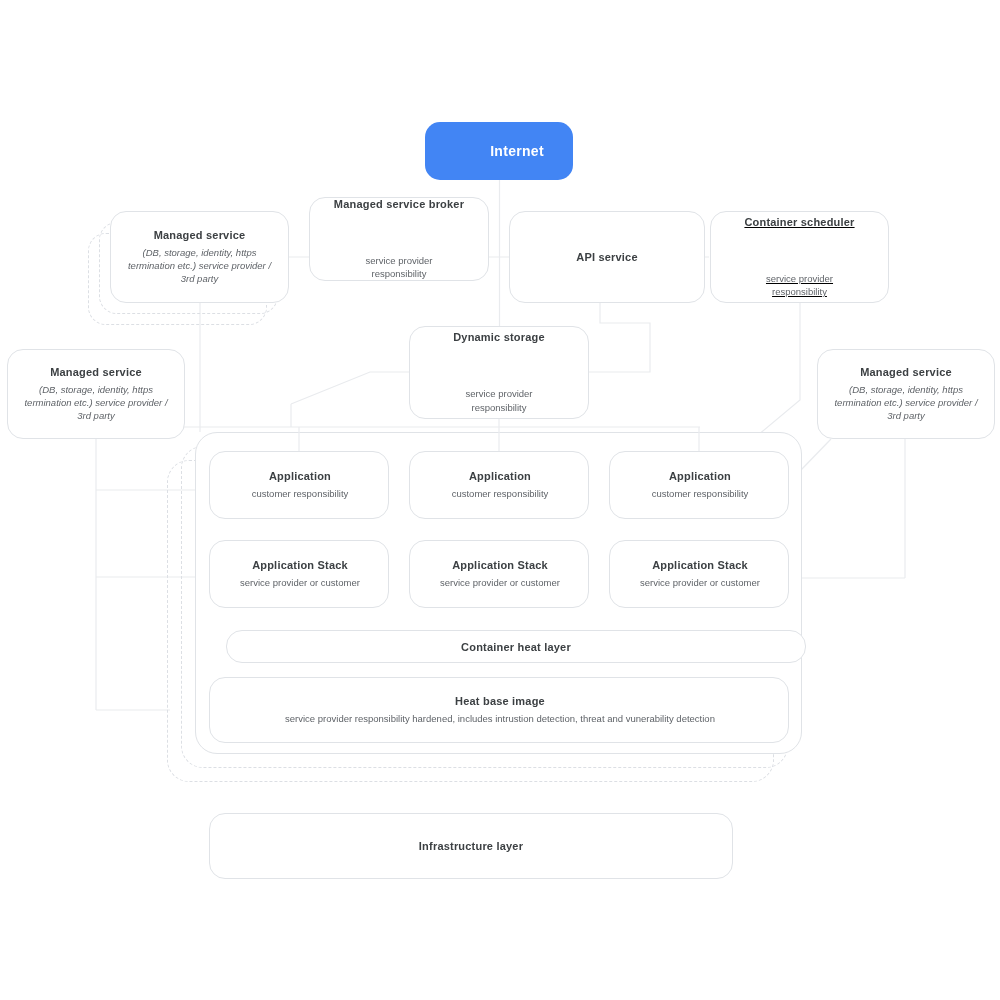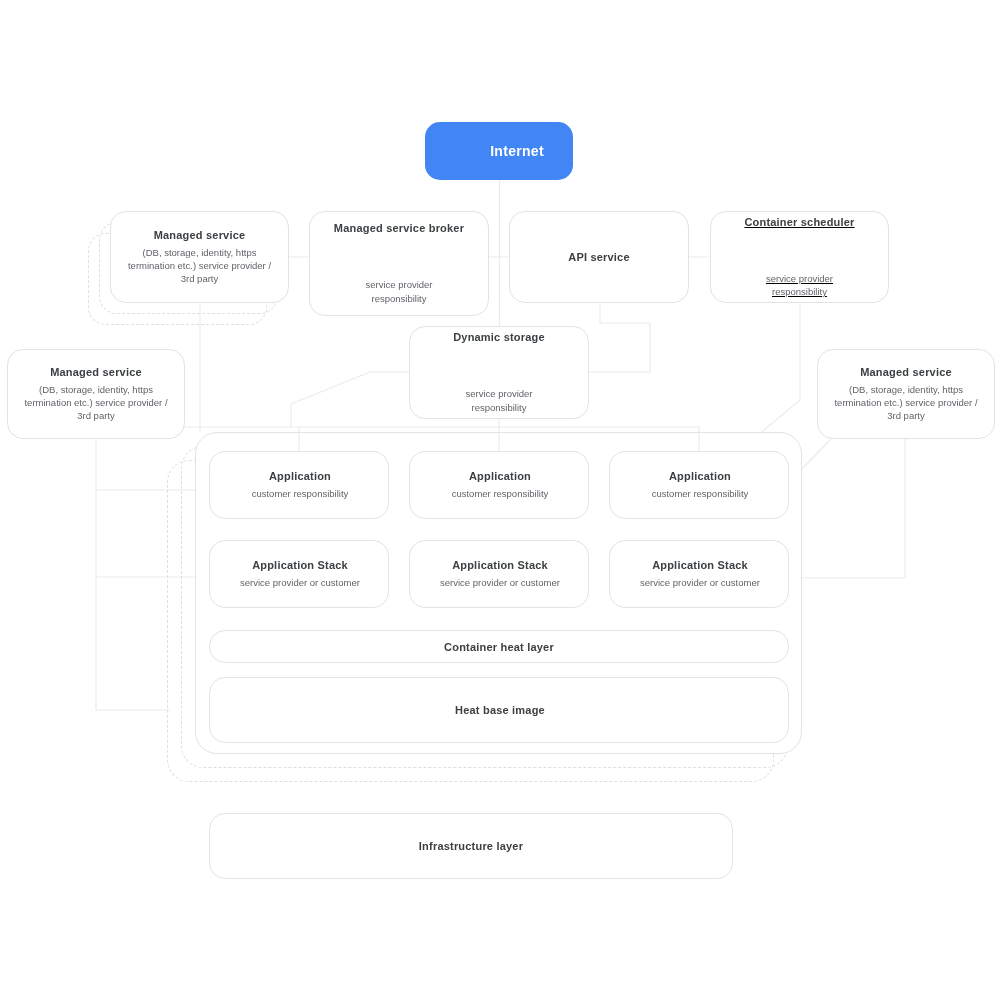--- a/index.html
+++ b/index.html
@@ -19,47 +19,47 @@
 
   .ghost { position:absolute; border:1.5px dashed var(--ghost-border); border-radius:18px; z-index:2; background:transparent; }
 
   .node { position:absolute; background:#ffffff; border:1.2px solid var(--box-border);
           border-radius:16px; z-index:3; display:flex; flex-direction:column;
           align-items:center; justify-content:center; text-align:center; padding:6px 12px; }
   .node.inner { z-index:5;padding-left:14px; }
   .node-title { font-size:11px; font-weight:bold; color:var(--title-text); letter-spacing:.2px; }
   .node-sub { font-size:9.5px; color:var(--subtitle-text); line-height:1.4; margin-top:5px; }
   .sub-narrow { max-width:118px;margin-top:44px; }
-  .sub-ms { max-width:158px; }
+  .sub-ms { max-width:158px;font-style:italic; }
   .sub-api { max-width:172px; }
 
   .internet { position:absolute; background:var(--internet-bg); border:none; border-radius:15px;
               z-index:3; display:flex; align-items:center; justify-content:center;padding-left:36px; }
   .internet .node-title { color:var(--internet-text); font-size:14px; letter-spacing:.3px; }
 
   #n-internet   { left:425px; top:122px; width:148px; height:58px; }
   #g-ms-top-1   { left:99px;  top:222px; width:179px; height:92px; }
   #g-ms-top-2   { left:88px;  top:233px; width:179px; height:92px; }
   #n-ms-top     { left:110px; top:211px; width:179px; height:92px; }
-  #n-broker     { left:309px; top:211px; width:180px; height:105px; }
-  #n-api        { left:509px; top:211px; width:180px; height:92px; }
+  #n-broker     { left:309px; top:197px; width:180px; height:84px; }
+  #n-api        { left:509px; top:211px; width:196px; height:92px; }
   #n-scheduler  { left:710px; top:211px; width:179px; height:92px;text-decoration:underline; }
   #n-dynrouting { left:409px; top:326px; width:180px; height:93px; }
   #n-ms-left    { left:7px;   top:349px; width:178px; height:90px; }
   #n-ms-right   { left:817px; top:349px; width:178px; height:90px; }
   #g-container-1{ left:181px; top:446px; width:607px; height:322px; border-radius:22px; }
   #g-container-2{ left:167px; top:460px; width:607px; height:322px; border-radius:22px; }
   #n-container  { left:195px; top:432px; width:607px; height:322px; border-radius:22px; }
   #n-app1   { left:209px; top:451px; width:180px; height:68px; }
   #n-app2   { left:409px; top:451px; width:180px; height:68px; }
   #n-app3   { left:609px; top:451px; width:180px; height:68px; }
   #n-stack1 { left:209px; top:540px; width:180px; height:68px; }
   #n-stack2 { left:409px; top:540px; width:180px; height:68px; }
   #n-stack3 { left:609px; top:540px; width:180px; height:68px; }
-  #n-heatlayer { left:209px; top:630px; width:580px; height:33px; padding:4px 12px; }
+  #n-heatlayer { left:226px; top:630px; width:580px; height:33px; padding:4px 12px; }
   #n-heatbase  { left:209px; top:677px; width:580px; height:66px;text-align:right; }
   #n-infra     { left:209px; top:813px; width:524px; height:66px; }
 </style>
 </head>
 <body>
 
 <div class="canvas">
 
   <svg class="lines" width="1000" height="1000" viewBox="0 0 1000 1000">
     <path d="M499.5,180 V326"></path>
@@ -146,19 +146,20 @@
     <div class="node-title">Application Stack</div>
     <div class="node-sub">service provider or customer</div>
   </div>
 
   <div class="node inner" id="n-heatlayer">
     <div class="node-title">Container heat layer</div>
   </div>
 
   <div class="node inner" id="n-heatbase">
     <div class="node-title">Heat base image</div>
+    <div class="node-sub">service provider responsibility hardened, includes intrustion detection, threat and vunerability detection</div>
   </div>
 
   <div class="node" id="n-infra">
     <div class="node-title">Infrastructure layer</div>
   </div>
 
 </div>
 
 </body></html>

